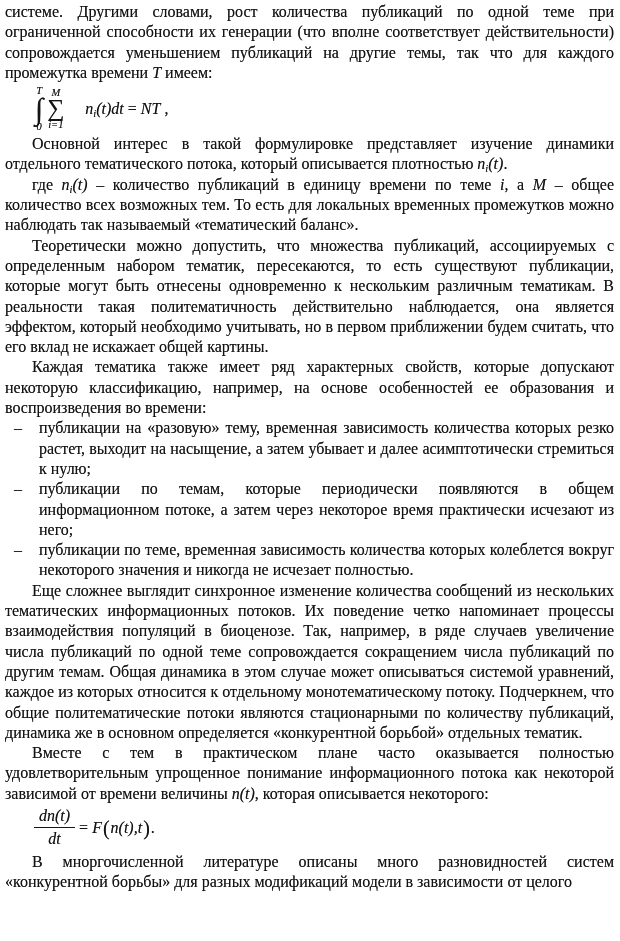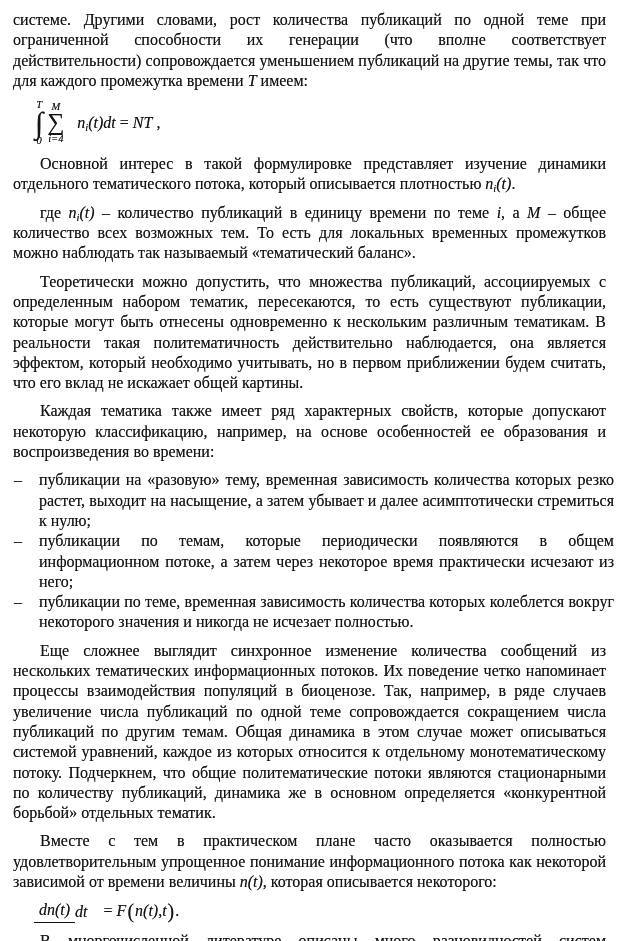--- a/index.html
+++ b/index.html
@@ -13,38 +13,38 @@
     position: relative;
     width: 620px; height: 941px;
     padding: 2px 6px 0 5px;
     font-family: "Liberation Serif", "DejaVu Serif", serif;
     font-size: 16px;
     line-height: 20.3px;
     color: #141414;
     text-shadow: 0 0 0.4px rgba(0,0,0,0.55);
     overflow: hidden;
   }
-  p.para { margin: 8px; text-align: justify; text-indent: 27px; hyphens: none; }
+  p.para { margin: 0; text-align: justify; text-indent: 27px; hyphens: none; }
   p.no-indent { text-indent: 0; }
   i { font-style: italic; }
   sub.msub { font-size: 10.5px; font-style: italic; line-height: 0; vertical-align: -3px; }
 
   .list { margin: 0; }
   .list-item { position: relative; padding-left: 34px; text-align: justify; }
   .list-item .dash { position: absolute; left: 9px; top: 0; }
 
   .formula { display: flex; align-items: center; margin: 2px 0 2px 29px; }
   .stack { display: inline-flex; flex-direction: column; align-items: center; margin-right: 3px; }
   .lim { font-size: 10.5px; font-style: italic; line-height: 11px; text-align: center; }
   .int-sign { font-size: 30px; line-height: 25px; font-style: normal; padding: 0 1px; }
   .sum-sign { font-size: 24px; line-height: 21px; font-style: normal; }
-  .expr { margin-left: 10px; }
+  .expr { margin-left: 18px; }
   .sp { padding: 0 4px; }
 
-  .frac { display: inline-flex; align-items: center; margin-right: 12px; }
+  .frac { display: inline-flex; flex-direction: column; align-items: center; margin-right: 0; }
   .frac .num { border-bottom: 1.2px solid #141414; padding: 0 5px 1px; }
   .frac .den { padding-top: 1px; }
   .bigp { font-size: 20px; line-height: 14px; vertical-align: -2px; padding: 0 1px; }
 
   .page-number {
     position: absolute; left: 0; right: 0; bottom: 9px;
     text-align: center; text-indent: 0;
   }
 </style>
 </head>
@@ -56,21 +56,21 @@
 
   <div class="formula">
     <span class="stack">
       <span class="lim">T</span>
       <span class="int-sign">∫</span>
       <span class="lim">0</span>
     </span>
     <span class="stack">
       <span class="lim">M</span>
       <span class="sum-sign">∑</span>
-      <span class="lim">i=4</span>
+      <span class="lim">i=1</span>
     </span>
     <span class="expr"><i>n</i><sub class="msub">i</sub><i>(t)dt</i><span class="sp">=</span><i>NT</i><span class="sp">,</span></span>
   </div>
 
   <p class="para"><span>Основной интерес в такой формулировке представляет изучение динамики отдельного тематического потока, который описывается плотностью </span><i>n</i><sub class="msub">i</sub><i>(t)</i><span>.</span></p>
   <p class="para"><span>где </span><i>n</i><sub class="msub">i</sub><i>(t)</i><span> – количество публикаций в единицу времени по теме </span><i>i</i><span>, а </span><i>M</i><span> – общее количество всех возможных тем. То есть для локальных временных промежутков можно наблюдать так называемый «тематический баланс».</span></p>
   <p class="para"><span>Теоретически можно допустить, что множества публикаций, ассоциируемых с определенным набором тематик, пересекаются, то есть существуют публикации, которые могут быть отнесены одновременно к нескольким различным тематикам. В реальности такая политематичность действительно наблюдается, она является эффектом, который необходимо учитывать, но в первом приближении будем считать, что его вклад не искажает общей картины.</span></p>
   <p class="para"><span>Каждая тематика также имеет ряд характерных свойств, которые допускают некоторую классификацию, например, на основе особенностей ее образования и воспроизведения во времени:</span></p>
 
   <div class="list">

